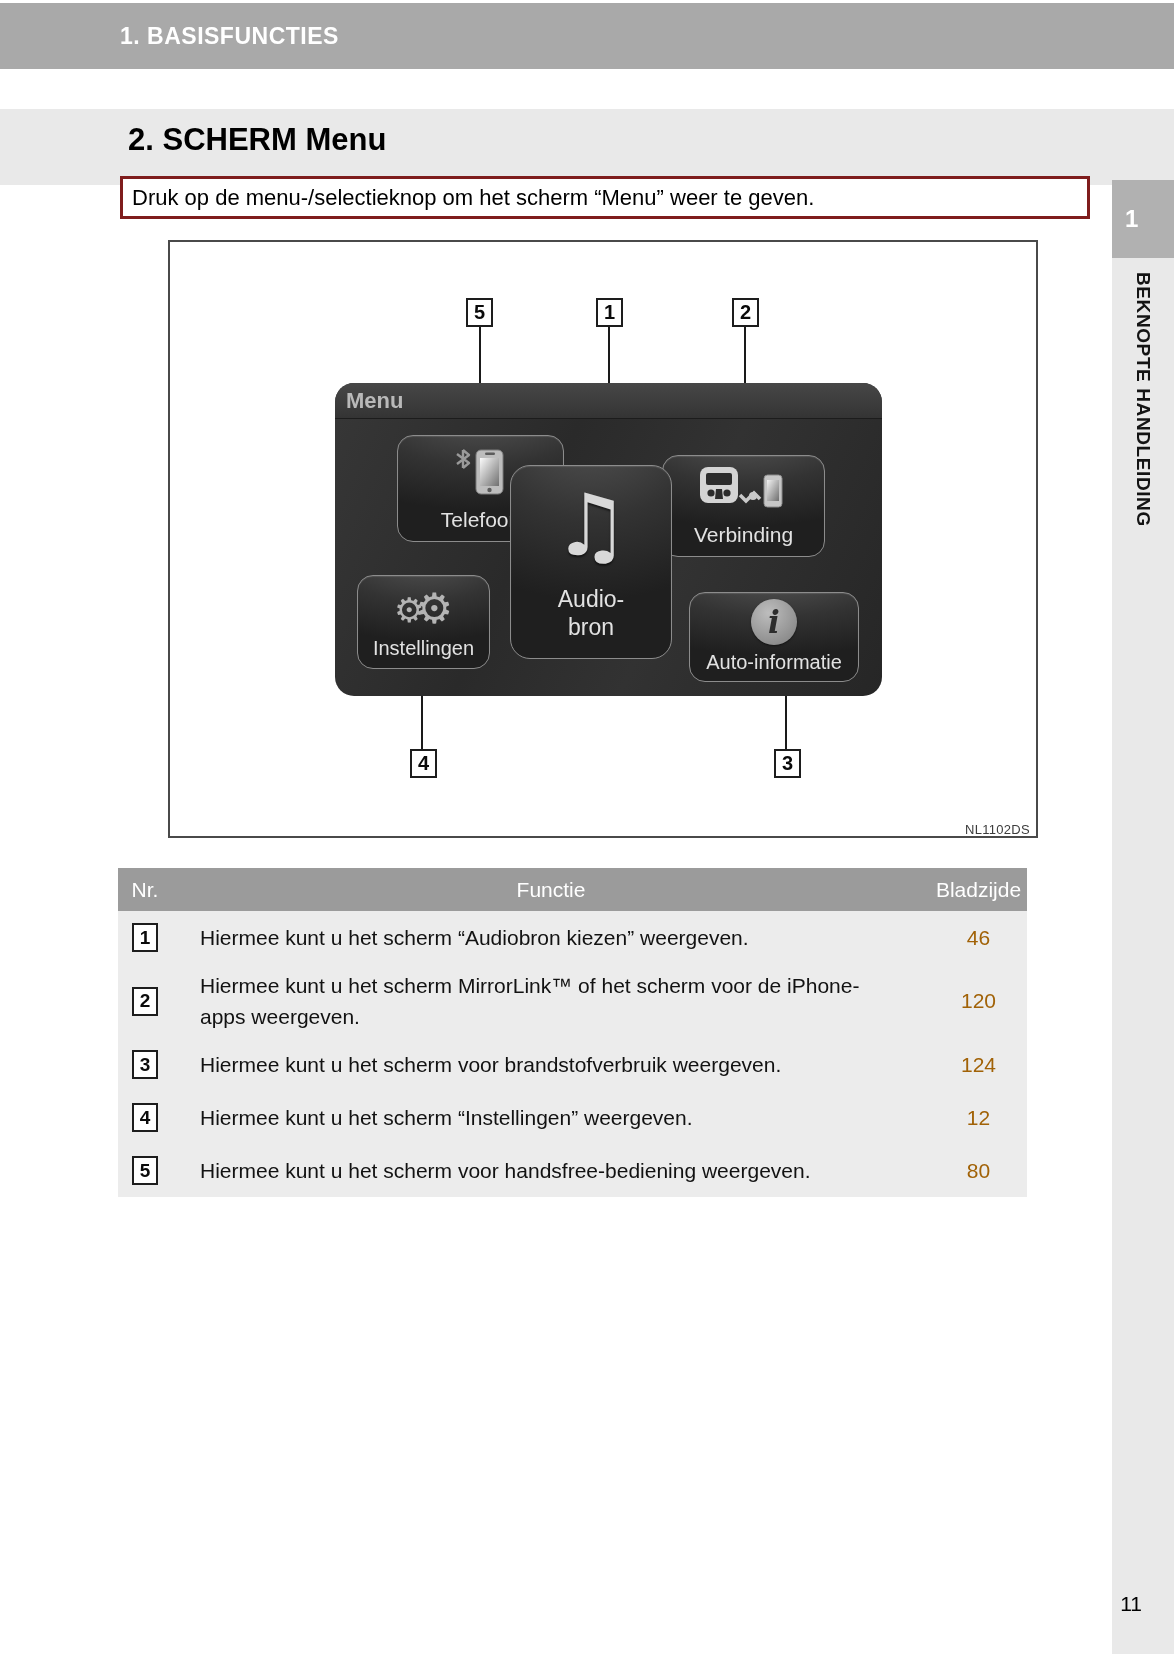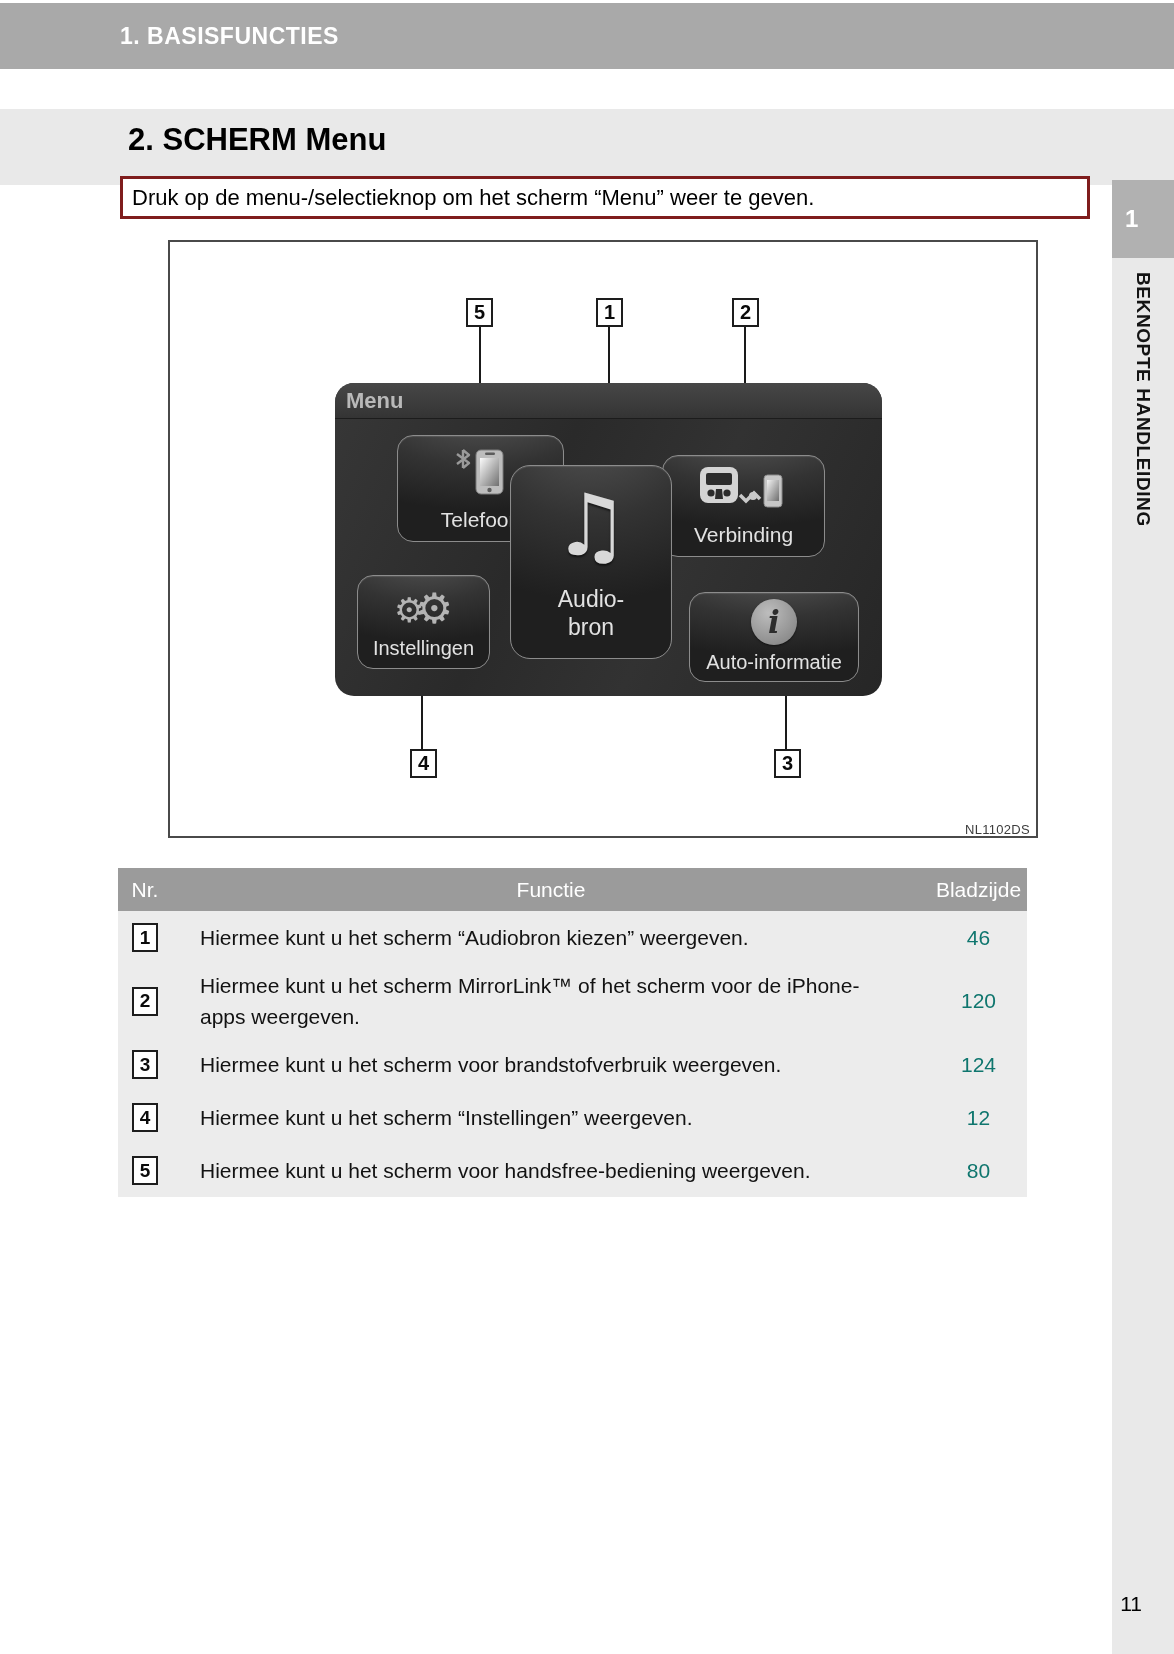--- a/index.html
+++ b/index.html
@@ -67,21 +67,21 @@
 
   
   .func-table{position:absolute;left:118px;top:868px;width:917px;display:grid;
         grid-template-columns:54px 758px 97px;grid-template-rows:43px 53px 74px 53px 53px 53px;
         gap:0;background:#ffffff;}
   .th{background:#9b9b9b;color:#ffffff;font-size:21px;display:flex;align-items:center;justify-content:center;}
   .cell{background:#ececec;}
   .cell-nr{display:flex;align-items:center;justify-content:center;}
   .cell-fn{display:flex;align-items:center;font-size:21px;color:#121212;
         padding:0 46px 0 28px;line-height:1.5;}
-  .cell-pg{display:flex;align-items:center;justify-content:center;font-size:21px;color:#0f766e;}
+  .cell-pg{display:flex;align-items:center;justify-content:center;font-size:21px;color:#a16207;}
   .cell-nr .numbox{width:26px;height:29px;font-size:19px;}
 
   .page-number{position:absolute;left:1090px;top:1592px;width:52px;text-align:right;
         font-size:21px;color:#000;}
 </style>
 </head>
 <body>
 
 <div class="page">
 

